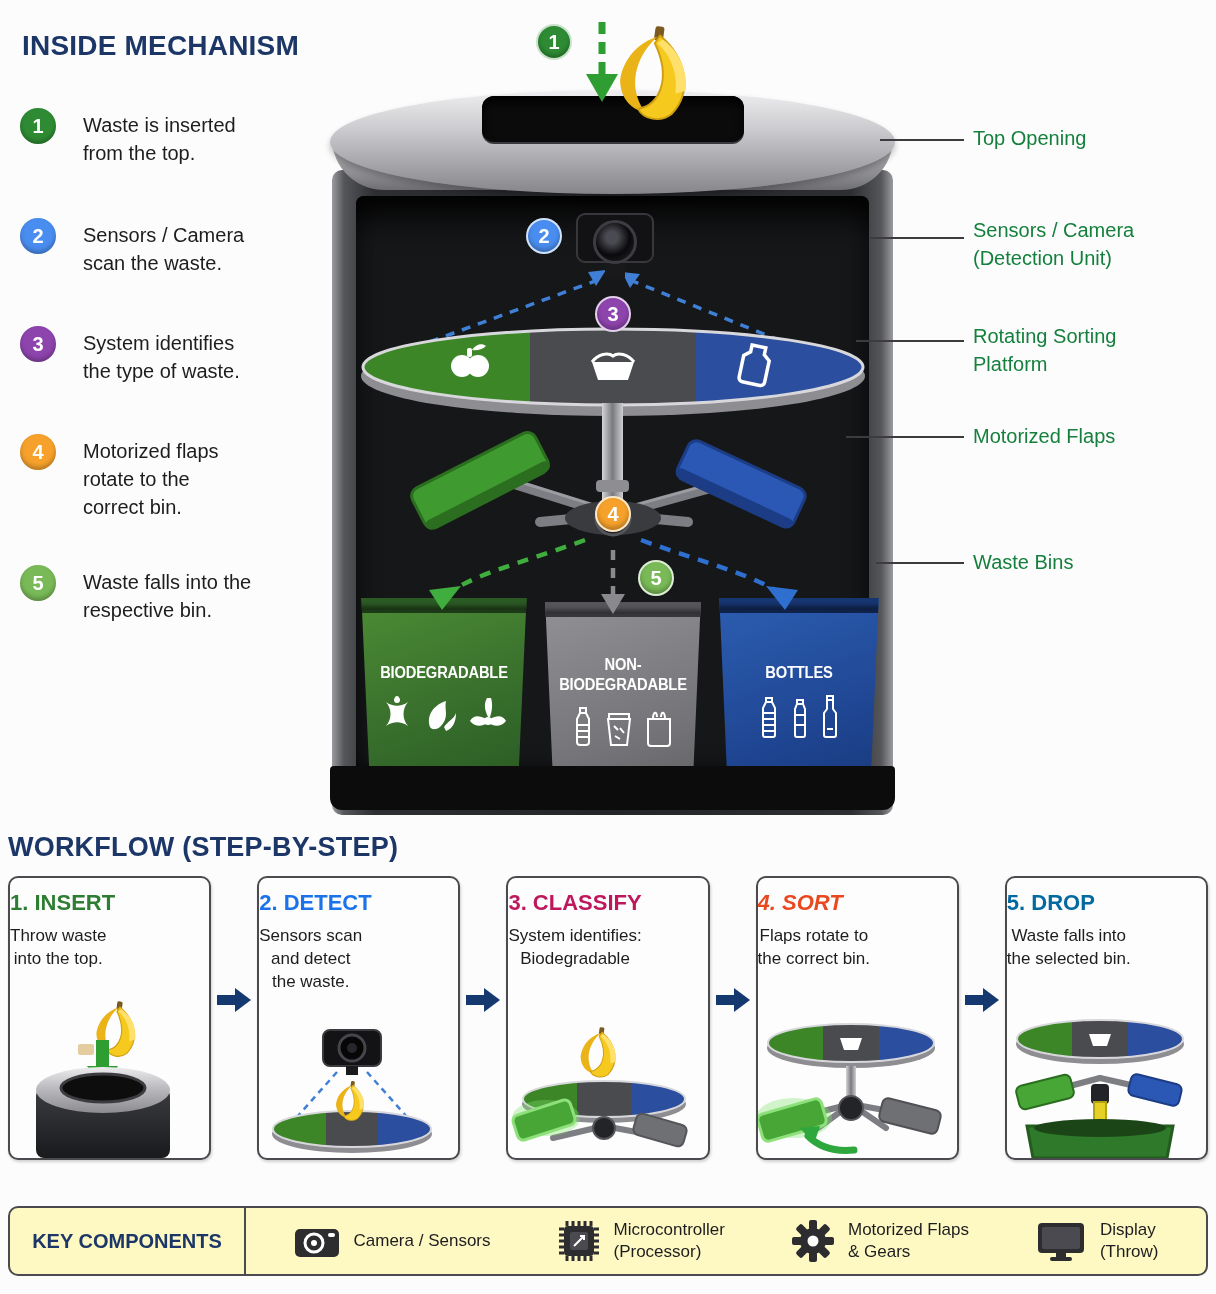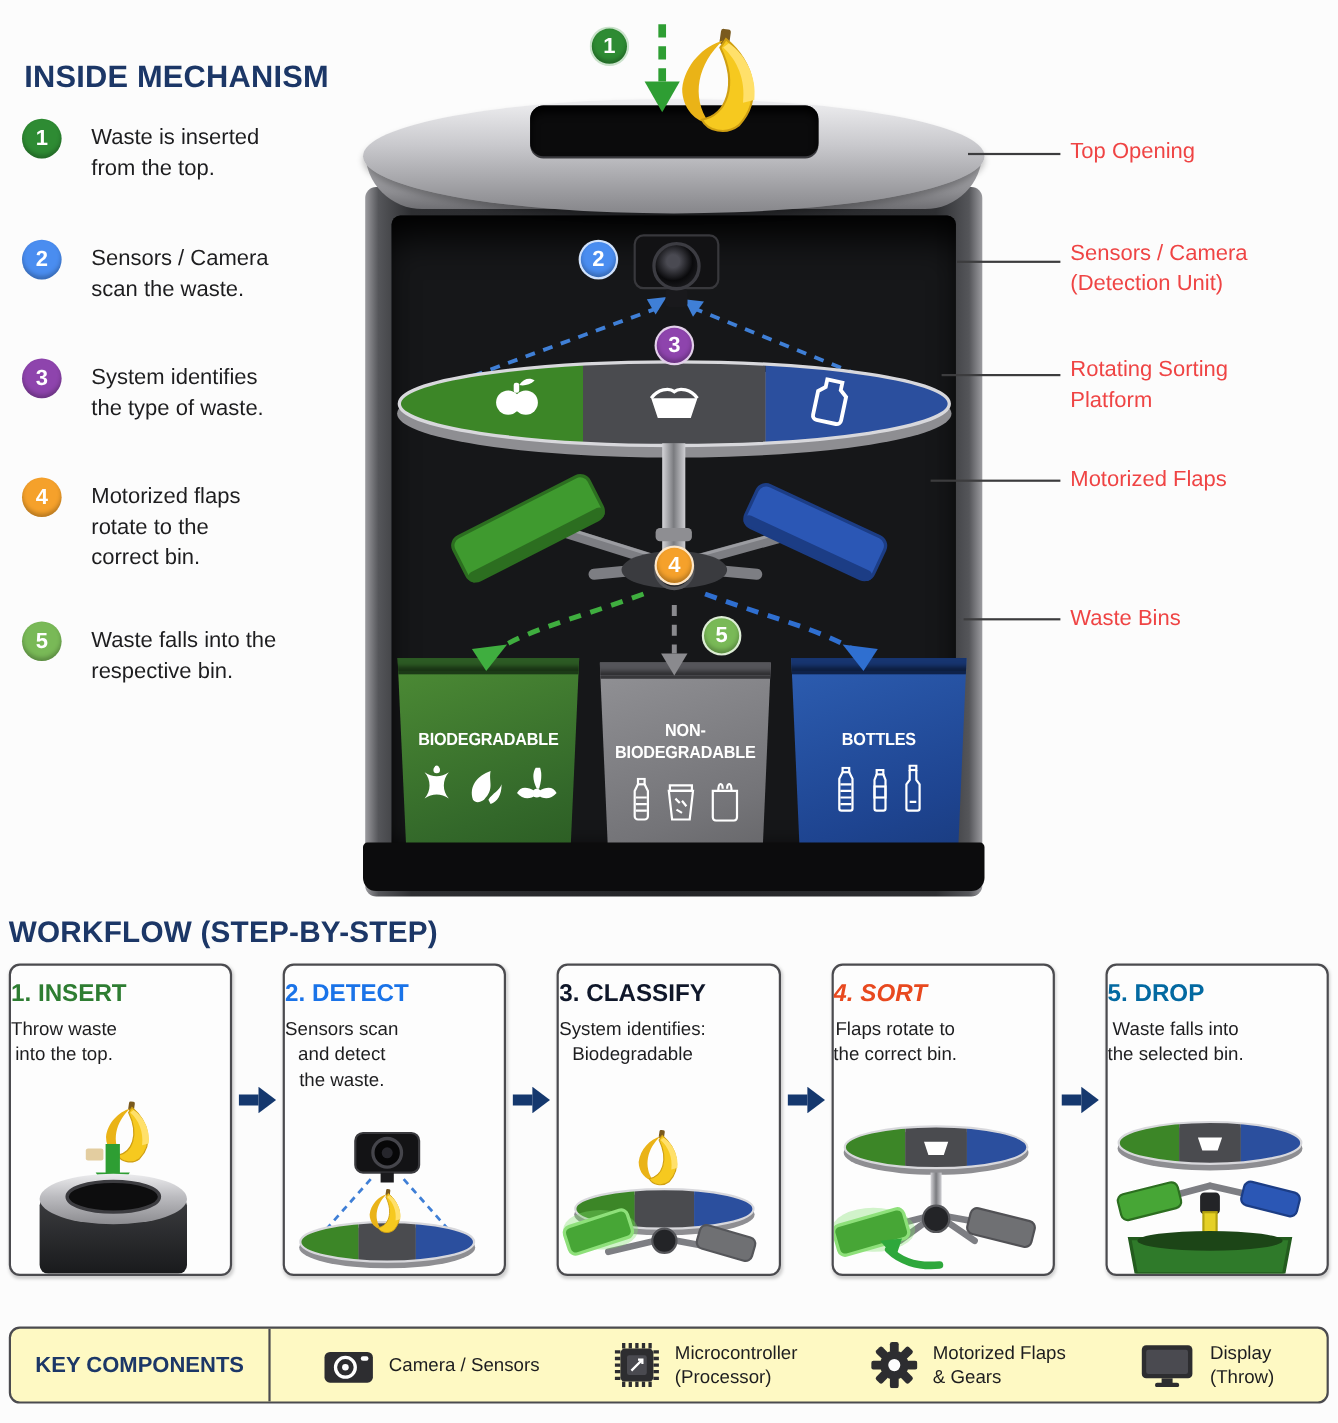--- a/index.html
+++ b/index.html
@@ -7,21 +7,21 @@
   .page {
     position:relative; width:1216px; height:1294px;
     background:#fcfcfc; overflow:hidden;
     font-family:"Liberation Sans", sans-serif; color:#1d1d1f;
   }
   .pre { white-space:pre-line; }
   .abs { position:absolute; }
 
   
   .sec-title { position:absolute; font-weight:bold; color:#1c3767; letter-spacing:.2px; }
-  #title-inside { left:22px; top:30px; font-size:28px;margin-top:24px; }
+  #title-inside { left:22px; top:30px; font-size:28px; }
   .step { position:absolute; left:20px; display:flex; align-items:flex-start; width:300px; }
   .badge {
     width:36px; height:36px; border-radius:50%; flex:0 0 36px;
     display:flex; align-items:center; justify-content:center;
     color:#fff; font-weight:bold; font-size:20px;
     box-shadow: inset 0 -3px 4px rgba(0,0,0,.25);
   }
   .step-text { margin-left:27px; font-size:20px; line-height:28px; padding-top:3px; }
   .badge-il { position:absolute; z-index:8; border:2px solid rgba(255,255,255,.75); }
 
@@ -50,21 +50,21 @@
   .bin-icons { display:flex; justify-content:center; align-items:flex-end; gap:11px; margin-top:12px; }
   #bin-green { left:28px; top:588px; width:172px; height:190px; background:linear-gradient(160deg,#4d8c35,#33682a 70%,#2a5a22); }
   #bin-gray  { left:212px; top:592px; width:162px; height:186px; background:linear-gradient(160deg,#929296,#747478 70%,#636366); }
   #bin-blue  { left:386px; top:588px; width:166px; height:190px; background:linear-gradient(160deg,#2d5eb2,#1e4490 70%,#193a7c); }
   #bin-green .bin-label { margin-top:50px; } 
   #bin-gray .bin-label { margin-top:38px; }
   #bin-blue .bin-label { margin-top:50px; }
 
   
   .r-line { position:absolute; height:2px; background:#3c3c3e; z-index:9; }
-  .r-label { position:absolute; left:973px; font-size:20px; line-height:28px; color:#ef4444; z-index:9; }
+  .r-label { position:absolute; left:973px; font-size:20px; line-height:28px; color:#15803d; z-index:9; }
 
   
   #title-workflow { left:8px; top:832px; font-size:27px; }
   .cards-row { position:absolute; left:8px; top:876px; width:1200px; height:284px; display:flex; }
   .card { flex:1 1 0; border:2px solid #4b4b4f; border-radius:10px; background:#fdfdfd; overflow:hidden;
     display:flex; flex-direction:column; align-items:flex-start; padding-top:12px;
     box-shadow:1px 2px 3px rgba(0,0,0,.18); }
   .card-title { font-size:22px; font-weight:bold; margin-bottom:8px; }
   .card-desc { font-size:17px; line-height:23px; text-align:center; }
   .card-art { margin-top:auto; line-height:0; }
@@ -391,21 +391,21 @@
     </div>
 
     <div class="flow-arrow">
       <svg width="34" height="24" viewBox="0 0 34 24">
           <rect x="0" y="7" width="18" height="10" fill="#15386e"></rect>
           <polygon points="18,0 34,12 18,24" fill="#15386e"></polygon>
         </svg>
     </div>
 
     <div class="card">
-      <div class="card-title" style="color: #0f172a;">3. CLASSIFY</div>
+      <div class="card-title" style="color: #be185d;">3. CLASSIFY</div>
       <div class="card-desc pre">System identifies:
 Biodegradable</div>
       <div class="card-art">
         <svg width="186" height="132" viewBox="0 0 186 132">
           <use href="#banana" x="58" y="0" width="72" height="58"></use>
           <ellipse cx="96" cy="78" rx="82" ry="19" fill="#8e8e92"></ellipse>
           <clipPath id="clipC">
               <ellipse cx="96" cy="73" rx="81" ry="18"></ellipse>
             </clipPath>
           <g clip-path="url(#clipC)">

